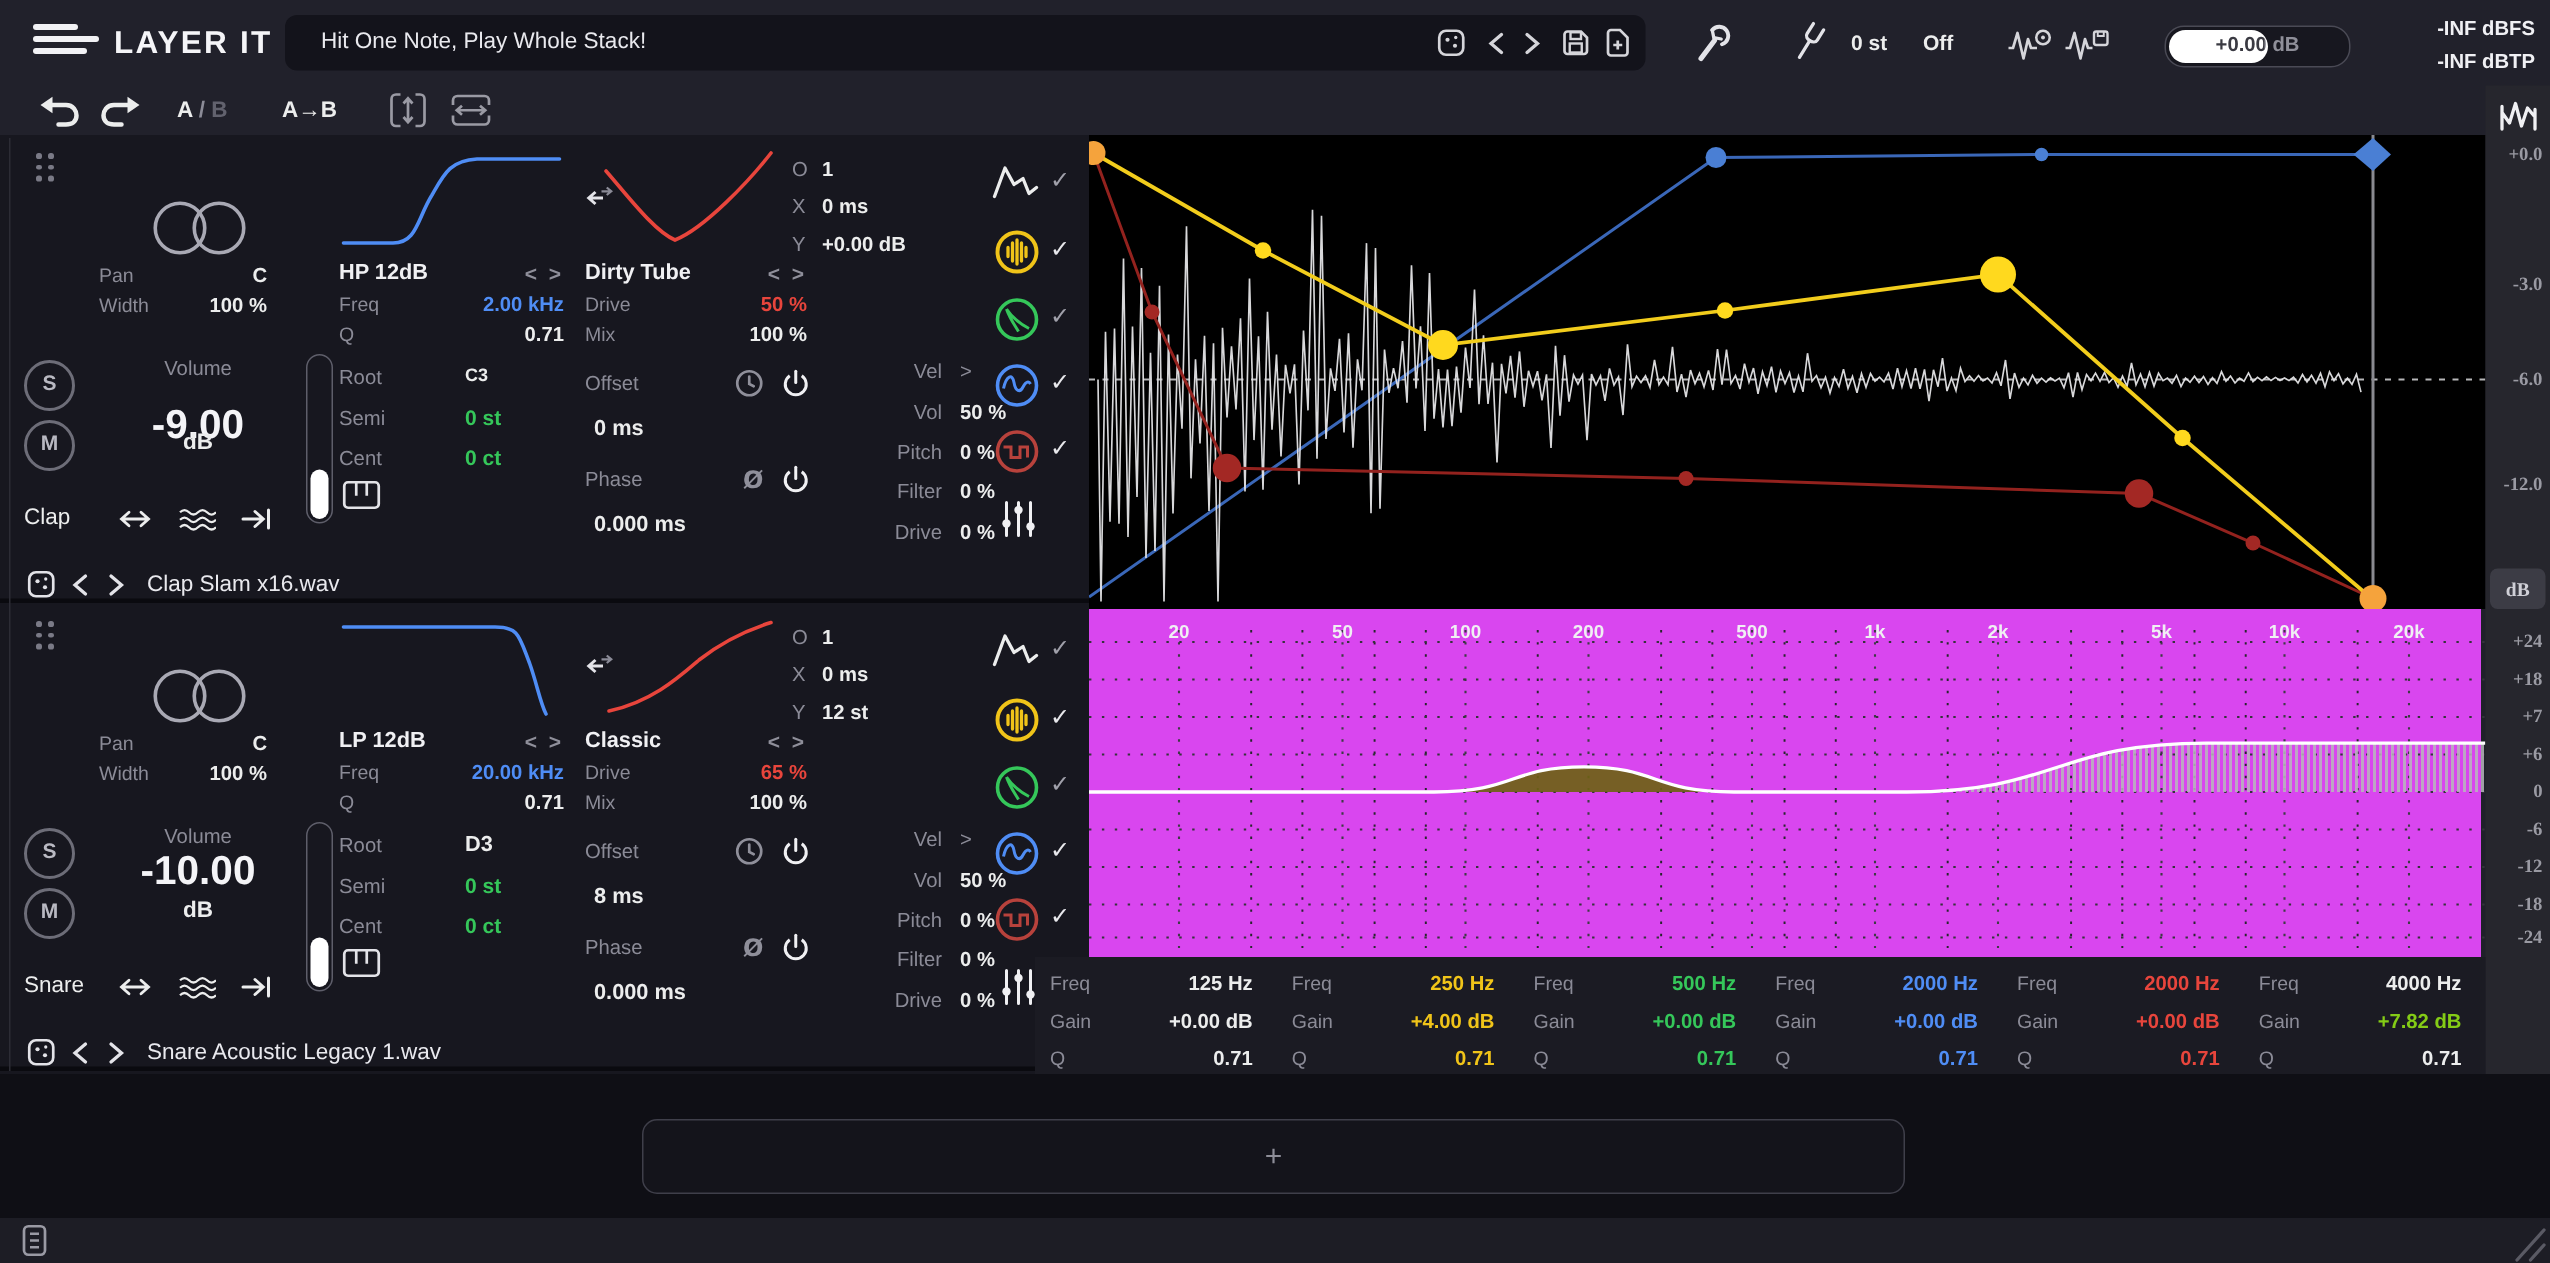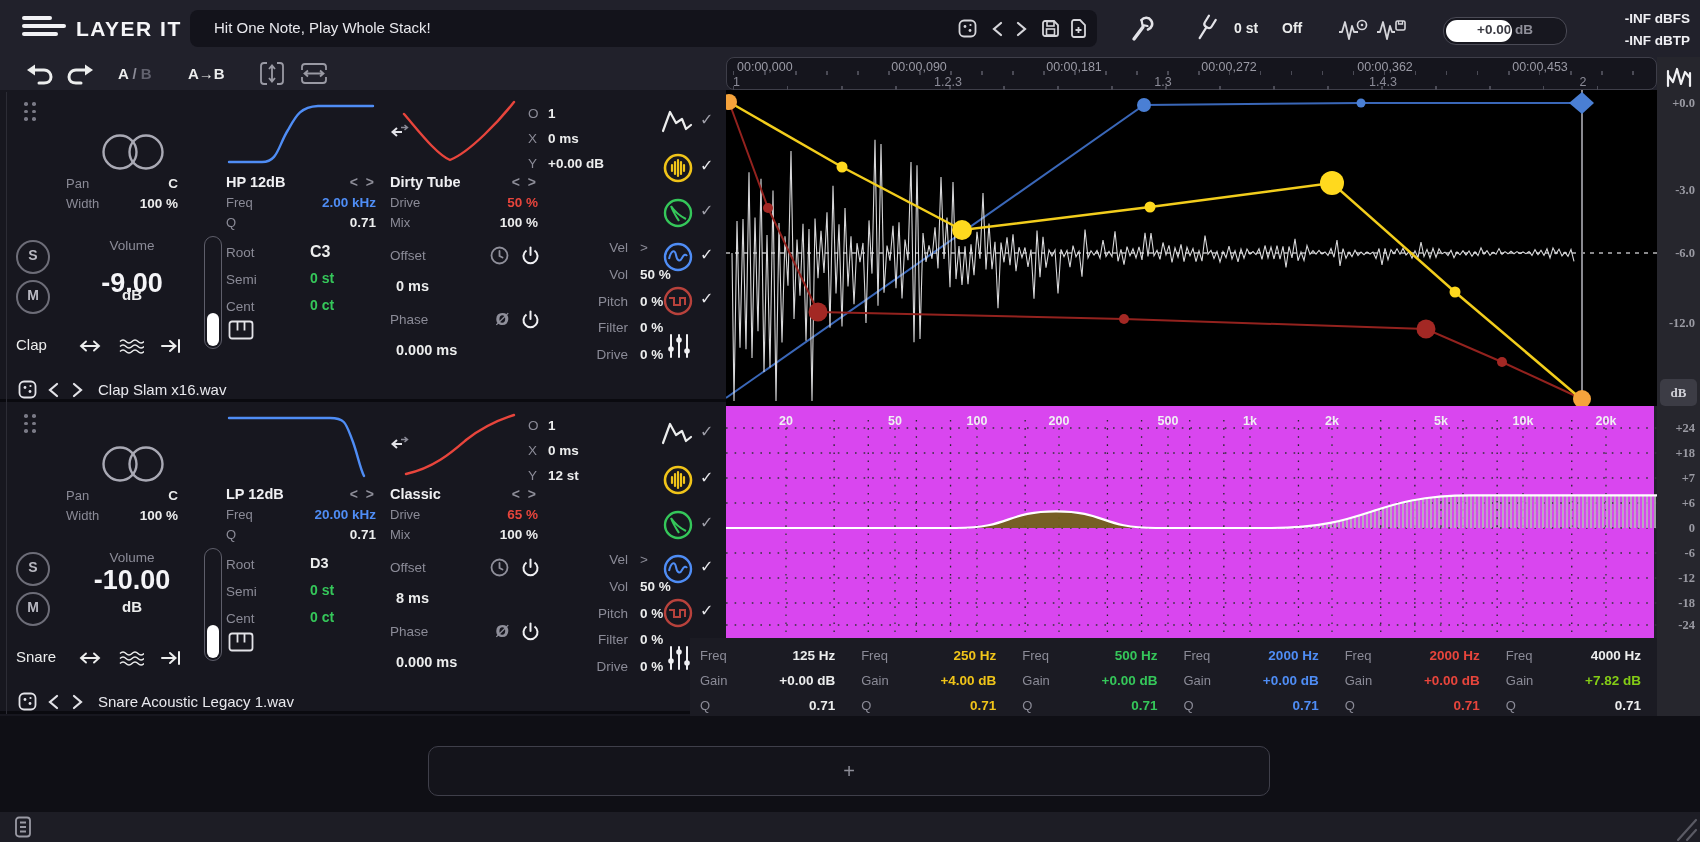--- a/index.html
+++ b/index.html
@@ -191,35 +191,20 @@
         </svg>
       </span>
     <span class="r" style="left:300px;top:61px;">
       <svg width="28" height="25" viewBox="0 0 28 25">
           <path d="M2,9 V6 a3,3 0 0 1 3,-3 H23 a3,3 0 0 1 3,3 v3 M2,16 v3 a3,3 0 0 0 3,3 H23 a3,3 0 0 0 3,-3 v-3" fill="none" stroke="#9a9aa4" stroke-width="1.8"></path>
           <path d="M5,12.5 H23 M8,9.5 L4.5,12.5 L8,15.5 M20,9.5 L23.5,12.5 L20,15.5" fill="none" stroke="#9a9aa4" stroke-width="1.8"></path>
         </svg>
       </span>
   </div>
 
-  <div class="timeline r" id="timeline">
-    <div class="ticks1"></div>
-    <div class="ticks2"></div>
-  <span class="tl-time" style="left: 10px;">00:00,000</span>
-      <span class="tl-time" style="left: 192px; transform: translateX(-50%);">00:00,090</span>
-      <span class="tl-time" style="left: 347px; transform: translateX(-50%);">00:00,181</span>
-      <span class="tl-time" style="left: 502px; transform: translateX(-50%);">00:00,272</span>
-      <span class="tl-time" style="left: 658px; transform: translateX(-50%);">00:00,362</span>
-      <span class="tl-time" style="left: 813px; transform: translateX(-50%);">00:00,453</span>
-      <span class="tl-beat" style="left: 6px;">1</span>
-      <span class="tl-beat" style="left: 221px; transform: translateX(-50%);">1.2.3</span>
-      <span class="tl-beat" style="left: 436px; transform: translateX(-50%);">1.3</span>
-      <span class="tl-beat" style="left: 656px; transform: translateX(-50%);">1.4.3</span>
-      <span class="tl-beat" style="left: 856px; transform: translateX(-50%);">2</span>
-    </div>
 
   <div class="layers r" id="layers">
 <div class="layer" style="top: 0px;">
   <div class="dots r" style="left:24px;top:12px;">
     <i></i>
           <i></i>
           <i></i>
           <i></i>
           <i></i>
           <i></i>
@@ -281,21 +266,21 @@
   </div>
   <div class="kv r" style="left:226px;top:105px;width:150px;">
     <span class="lb">Freq</span>
           <span class="vl blue">2.00 kHz</span>
   </div>
   <div class="kv r" style="left:226px;top:125px;width:150px;">
     <span class="lb">Q</span>
           <span class="vl">0.71</span>
   </div>
   <div class="kv3 r" style="left:226px;top:153px;width:150px;">
-    <span class="lb">Root</span><span class="vl" style="font-size:16px">C3</span>
+    <span class="lb">Root</span><span class="vl" style="font-size:12px">C3</span>
   </div>
   <div class="kv3 r" style="left:226px;top:180px;width:150px;">
     <span class="lb">Semi</span><span class="vl green" style="font-size:14px">0 st</span>
   </div>
   <div class="kv3 r" style="left:226px;top:207px;width:150px;">
     <span class="lb">Cent</span><span class="vl green" style="font-size:14px">0 ct</span>
   </div>
 
   <span class="r" style="left:390px;top:34px;">
     <svg width="20" height="13" viewBox="0 0 20 13">

